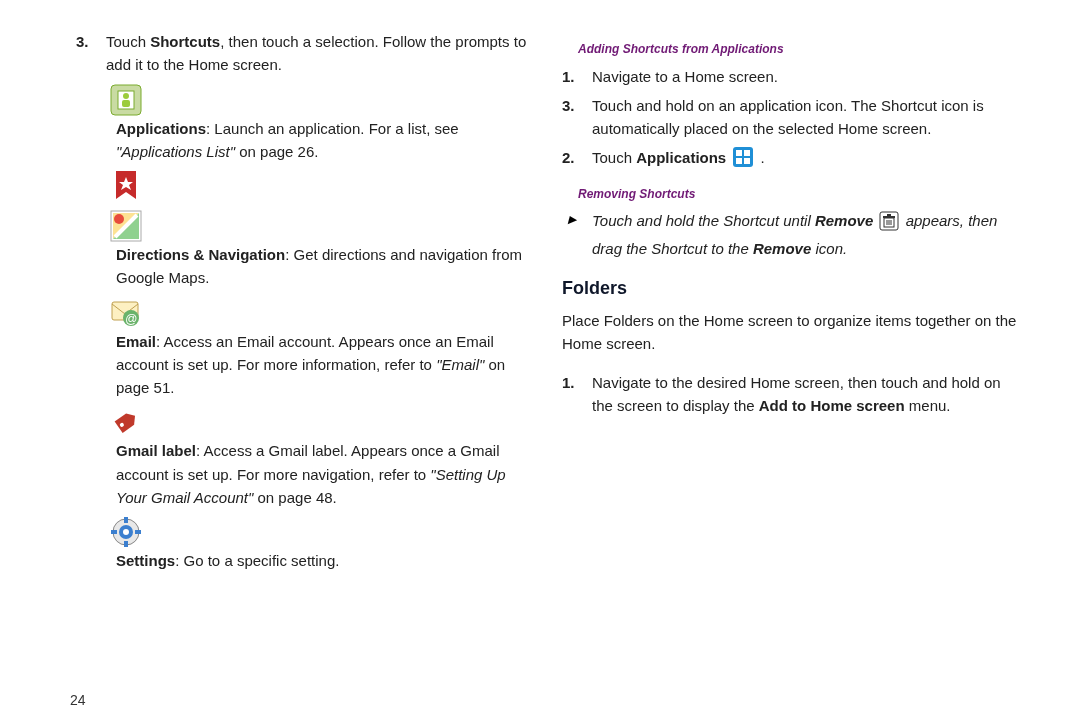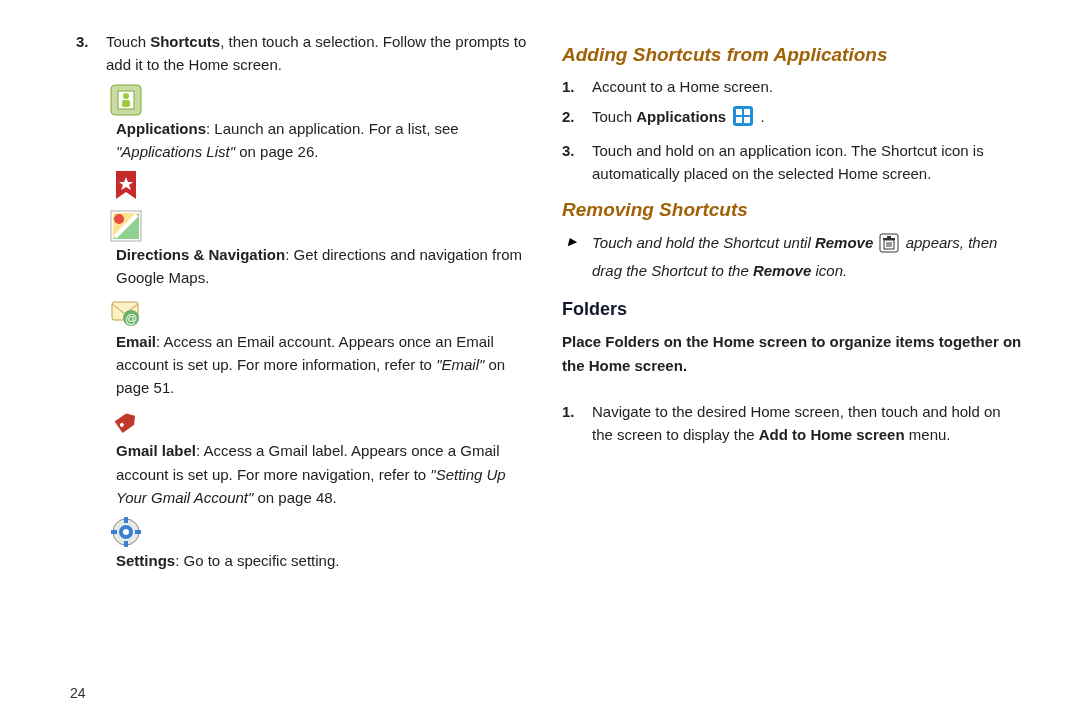--- a/index.html
+++ b/index.html
@@ -31,21 +31,21 @@
   ol.toplist { list-style: none; margin: 0; padding: 0; }
   ol.toplist > li { position: relative; padding-left: 30px; margin-bottom: 6px; }
   ol.toplist > li::before {
     content: attr(data-marker);
     position: absolute;
     left: 0;
     font-weight: bold;
   }
   .bold { font-weight: bold; text-align: right; }
   .ital { font-style: italic; }
-  .hblue { color: #a16207; font-weight: bold; font-style: italic; font-size: 19px; margin: 10px 0 6px 0; }
+  .hblue { color: #701a75; font-weight: bold; font-style: italic; font-size: 12px; margin: 10px 0 6px 16px; }
   .hbluebig { color: #0f172a; font-weight: bold; font-size: 18px; margin: 14px 0 6px 0; }
 
   .icon-row {
     display: flex;
     align-items: flex-start;
     margin: 6px 0 6px 30px;
     flex-direction: column;
   }
   .icon-slot {
     width: 40px;
@@ -54,21 +54,21 @@
     justify-content: center;
   }
   .icon-slot svg { display: block; }
   .icon-text { flex: 1; padding-left: 10px; }
 
   .inline-icon { display:inline-block; vertical-align:-5px; margin:0 2px; }
 
   .pagenum {
     position: absolute;
     left: 70px;
-    bottom: 19px;
+    bottom: 12px;
     font-size: 14px;
     color: #333;
   }
 
   ul.bullet { list-style:none; margin:0 0 0 0; padding:0; }
   ul.bullet > li { position:relative; padding-left:30px;font-style:italic; }
   ul.bullet > li::before {
     content: "▶";
     position:absolute; left:6px; top:2px; font-size:11px; color:#000;
   }
@@ -170,36 +170,36 @@
       </div>
     </div>
 
   </div>
 
   <div class="col colR">
 
     <div class="hblue">Adding Shortcuts from Applications</div>
     <ol class="toplist">
       <li data-marker="1.">
-        <span>Account to a Home screen.</span>
+        <span>Navigate to a Home screen.</span>
+      </li>
+      <li data-marker="3.">
+        <span>Touch and hold on an application icon. The Shortcut icon is automatically placed on the selected Home screen.</span>
       </li>
       <li data-marker="2.">
         <span>Touch </span><span class="bold">Applications</span>
         <span class="inline-icon">
           <svg width="22" height="22">
             <rect x="1" y="1" width="20" height="20" rx="3" fill="#1f8fd6"></rect>
             <rect x="4" y="4" width="6" height="6" fill="#fff"></rect>
             <rect x="12" y="4" width="6" height="6" fill="#fff"></rect>
             <rect x="4" y="12" width="6" height="6" fill="#fff"></rect>
             <rect x="12" y="12" width="6" height="6" fill="#fff"></rect>
           </svg>
         </span><span> .</span>
-      </li>
-      <li data-marker="3.">
-        <span>Touch and hold on an application icon. The Shortcut icon is automatically placed on the selected Home screen.</span>
       </li>
     </ol>
 
     <div class="hblue">Removing Shortcuts</div>
     <ul class="bullet">
       <li>
         <span>Touch and hold the Shortcut until </span><span class="bold">Remove</span>
         <span class="inline-icon">
           <svg width="20" height="20">
             <rect x="1" y="1" width="18" height="18" rx="2" fill="#fff" stroke="#333"></rect>
@@ -208,21 +208,21 @@
             <line x1="10" y1="9" x2="10" y2="14" stroke="#333"></line>
             <line x1="12" y1="9" x2="12" y2="14" stroke="#333"></line>
             <rect x="4" y="5" width="12" height="2" fill="#333"></rect>
             <rect x="8" y="3" width="4" height="2" fill="#333"></rect>
           </svg>
         </span><span>  appears, then drag the Shortcut to the </span><span class="bold">Remove</span><span> icon.</span>
       </li>
     </ul>
 
     <div class="hbluebig">Folders</div>
-    <div style="margin-bottom:23px;font-weight:bold;">Place Folders on the Home screen to organize items together on the Home screen.</div>
+    <div style="margin-bottom:16px;">Place Folders on the Home screen to organize items together on the Home screen.</div>
     <ol class="toplist">
       <li data-marker="1.">
         <span>Navigate to the desired Home screen, then touch and hold on the screen to display the </span><span class="bold">Add to Home screen</span><span> menu.</span>
       </li>
     </ol>
 
   </div>
 
   <div class="pagenum">24</div>
 </div>

